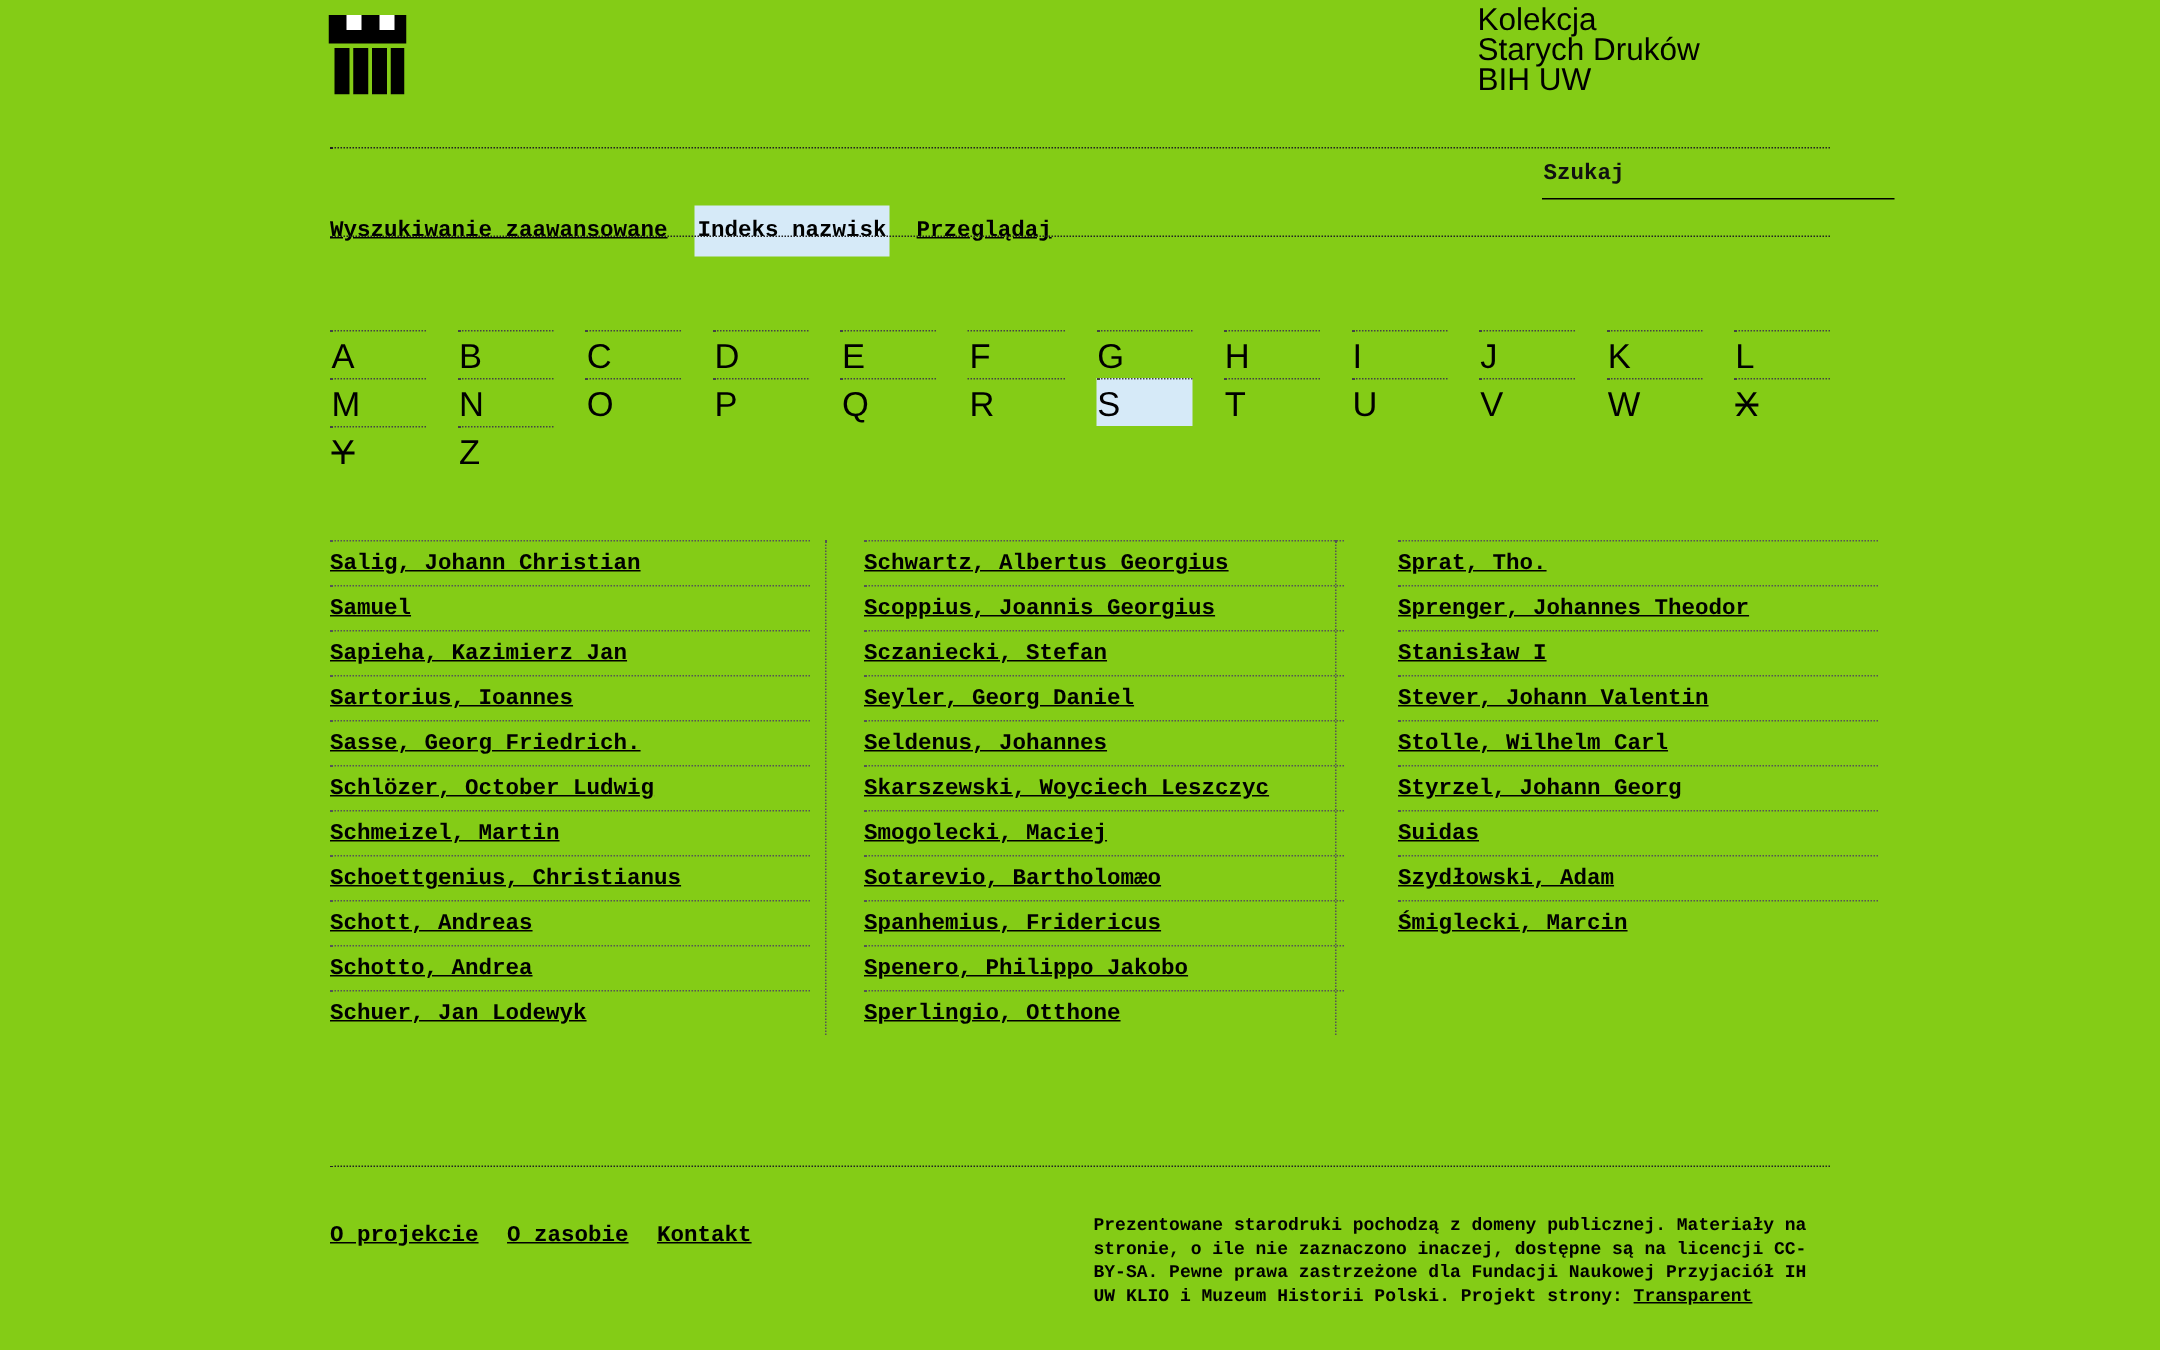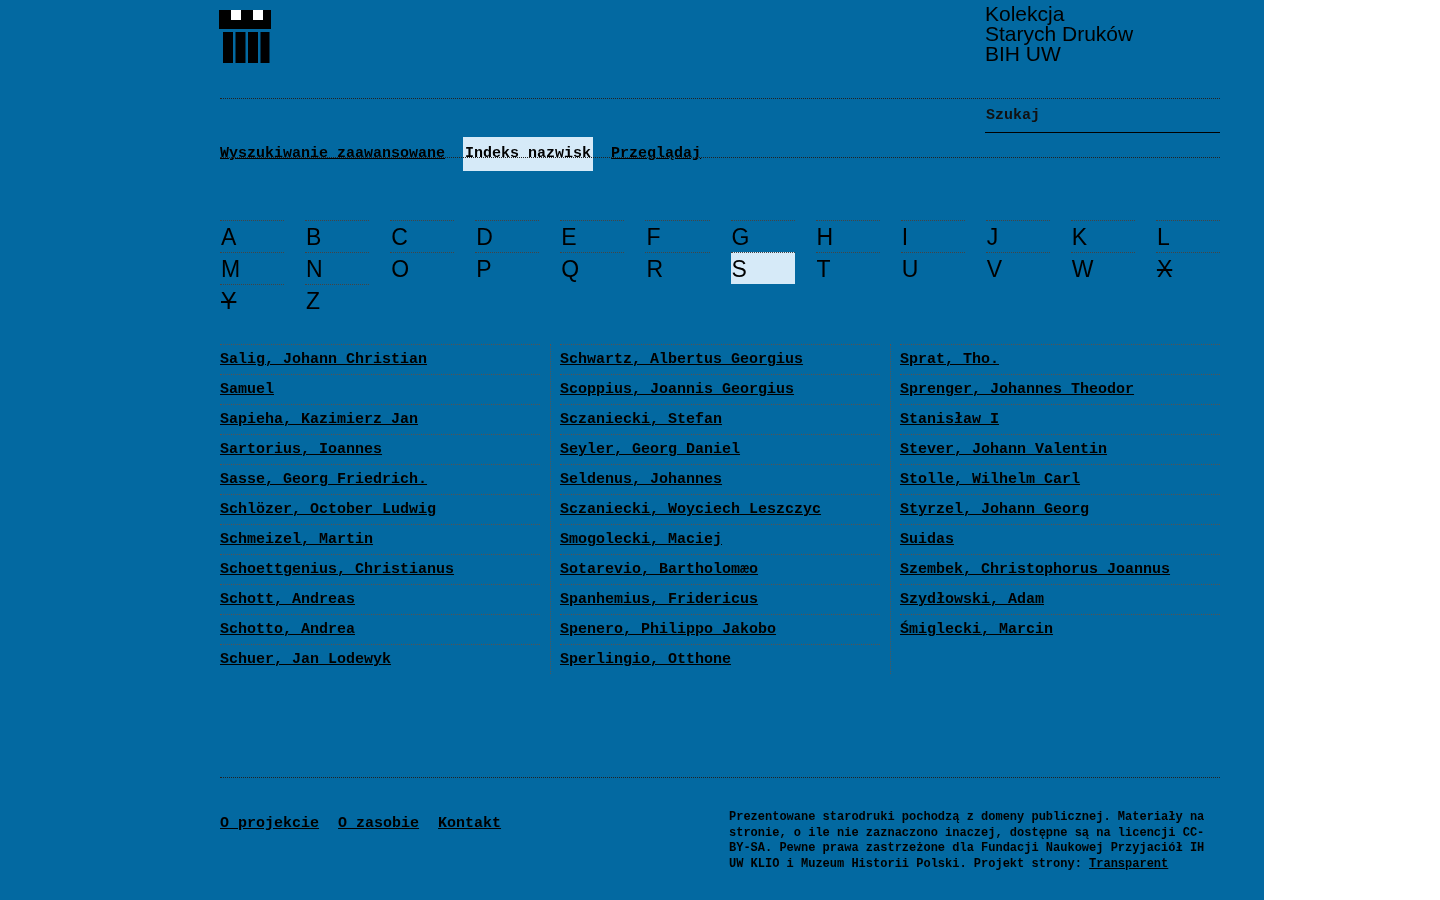--- a/index.html
+++ b/index.html
@@ -1,18 +1,18 @@
 <!DOCTYPE html>
 <html lang="pl" style="--hl: #d6eaf8;"><head>
 <meta charset="utf-8">
 <style>
   * { box-sizing: border-box; margin: 0; padding: 0; }
   html, body { background: #fff; }
   body { width: 1440px; height: 900px; font-family: "Liberation Mono", monospace; color: #000; }
-  .page { position: relative; width: 1264px; height: 900px; overflow: hidden; background: #0369a1; }
+  .page { position: relative; width: 1440px; height: 900px; overflow: hidden; background: #84cc16; }
 
   
   .logo { position: absolute; left: 219px; top: 10px; display: block; line-height: 0; }
 
   
   .brand { position: absolute; left: 985px; top: 4px; font-family: "Liberation Sans", sans-serif;
            font-size: 21px; line-height: 20px; color: #000; }
 
   
   .rule { position: absolute; left: 220px; width: 1000px; height: 0; border-top: 1px dotted #222; }
@@ -21,39 +21,39 @@
   .rule-footer { top: 777px; }
 
   
   .nav { position: absolute; left: 220px; top: 99px; display: flex; gap: 18px;
          font-size: 15px; font-weight: bold; align-items: flex-start; }
   .nav a, .nav span { color: #000; margin-top: 38px; }
   .nav-link { text-decoration: underline; padding: 8px 0 9px; cursor: pointer; }
   .nav-current { background: var(--hl, #d6eaf8); padding: 8px 2px 9px; text-decoration: none; }
 
   
-  .search { position: absolute; left: 985px; top: 99px; width: 235px; }
+  .search { position: absolute; left: 1028px; top: 99px; width: 235px; }
   .search-input { width: 100%; font-family: "Liberation Mono", monospace; font-size: 15px; font-weight: bold;
                   border: 0; border-bottom: 1px solid #000; border-radius: 0; padding: 8px 1px;
                   background: transparent; color: #000; outline: none; }
   .search-input::placeholder { color: #111; opacity: 1; }
 
   
   .alphabet { position: absolute; left: 220px; top: 220px; width: 1000px;
               display: grid; grid-template-columns: repeat(12, 1fr); column-gap: 21px;
               font-family: "Liberation Sans", sans-serif; }
   .letter { display: block; border-top: 1px dotted #444; padding: 5px 1px 4px;
             font-size: 23px; line-height: 22px; color: #000; text-decoration: none;
             background-clip: padding-box; cursor: pointer; }
   .letter--active { background: var(--hl, #d6eaf8); }
   .letter--struck { text-decoration: line-through; cursor: default; }
 
   
-  .names { position: absolute; left: 220px; top: 344px; width: 1000px;
-           display: grid; grid-template-columns: 320px 320px 320px; column-gap: 20px; text-decoration: underline; }
+  .names { position: absolute; left: 220px; top: 360px; width: 1000px;
+           display: grid; grid-template-columns: 320px 320px 320px; column-gap: 36px; text-decoration: underline; }
   .name-col { list-style: none; }
   .name-row { border-top: 1px dotted #555; height: 30px; }
   .name-link { display: inline-block; padding: 7px 0 7px; font-size: 15px; font-weight: bold;
                line-height: 15px; color: #000; text-decoration: underline; white-space: nowrap; cursor: pointer; }
   .vsep { position: absolute; top: 0; height: 330px; width: 0; border-left: 1px dotted #555; }
   .vsep-1 { left: 330px; }
   .vsep-2 { left: 670px; }
 
   
   .footer-links { position: absolute; left: 220px; top: 783px; display: flex; gap: 19px;
@@ -146,37 +146,36 @@
       <li class="name-row"><a class="name-link" href="#">Schotto, Andrea</a></li>
       <li class="name-row"><a class="name-link" href="#">Schuer, Jan Lodewyk</a></li>
     </ul>
 
     <ul class="name-col">
       <li class="name-row"><a class="name-link" href="#">Schwartz, Albertus Georgius</a></li>
       <li class="name-row"><a class="name-link" href="#">Scoppius, Joannis Georgius</a></li>
       <li class="name-row"><a class="name-link" href="#">Sczaniecki, Stefan</a></li>
       <li class="name-row"><a class="name-link" href="#">Seyler, Georg Daniel</a></li>
       <li class="name-row"><a class="name-link" href="#">Seldenus, Johannes</a></li>
-      <li class="name-row"><a class="name-link" href="#">Sczaniecki, Woyciech Leszczyc</a></li>
+      <li class="name-row"><a class="name-link" href="#">Skarszewski, Woyciech Leszczyc</a></li>
       <li class="name-row"><a class="name-link" href="#">Smogolecki, Maciej</a></li>
       <li class="name-row"><a class="name-link" href="#">Sotarevio, Bartholomæo</a></li>
       <li class="name-row"><a class="name-link" href="#">Spanhemius, Fridericus</a></li>
       <li class="name-row"><a class="name-link" href="#">Spenero, Philippo Jakobo</a></li>
       <li class="name-row"><a class="name-link" href="#">Sperlingio, Otthone</a></li>
     </ul>
 
     <ul class="name-col">
       <li class="name-row"><a class="name-link" href="#">Sprat, Tho.</a></li>
       <li class="name-row"><a class="name-link" href="#">Sprenger, Johannes Theodor</a></li>
       <li class="name-row"><a class="name-link" href="#">Stanisław I</a></li>
       <li class="name-row"><a class="name-link" href="#">Stever, Johann Valentin</a></li>
       <li class="name-row"><a class="name-link" href="#">Stolle, Wilhelm Carl</a></li>
       <li class="name-row"><a class="name-link" href="#">Styrzel, Johann Georg</a></li>
       <li class="name-row"><a class="name-link" href="#">Suidas</a></li>
-      <li class="name-row"><a class="name-link" href="#">Szembek, Christophorus Joannus</a></li>
       <li class="name-row"><a class="name-link" href="#">Szydłowski, Adam</a></li>
       <li class="name-row"><a class="name-link" href="#">Śmiglecki, Marcin</a></li>
     </ul>
   </div>
 
   <div class="rule rule-footer"></div>
 
   <div class="footer-links">
     <a class="footer-link" href="#">O projekcie</a>
     <a class="footer-link" href="#">O zasobie</a>

